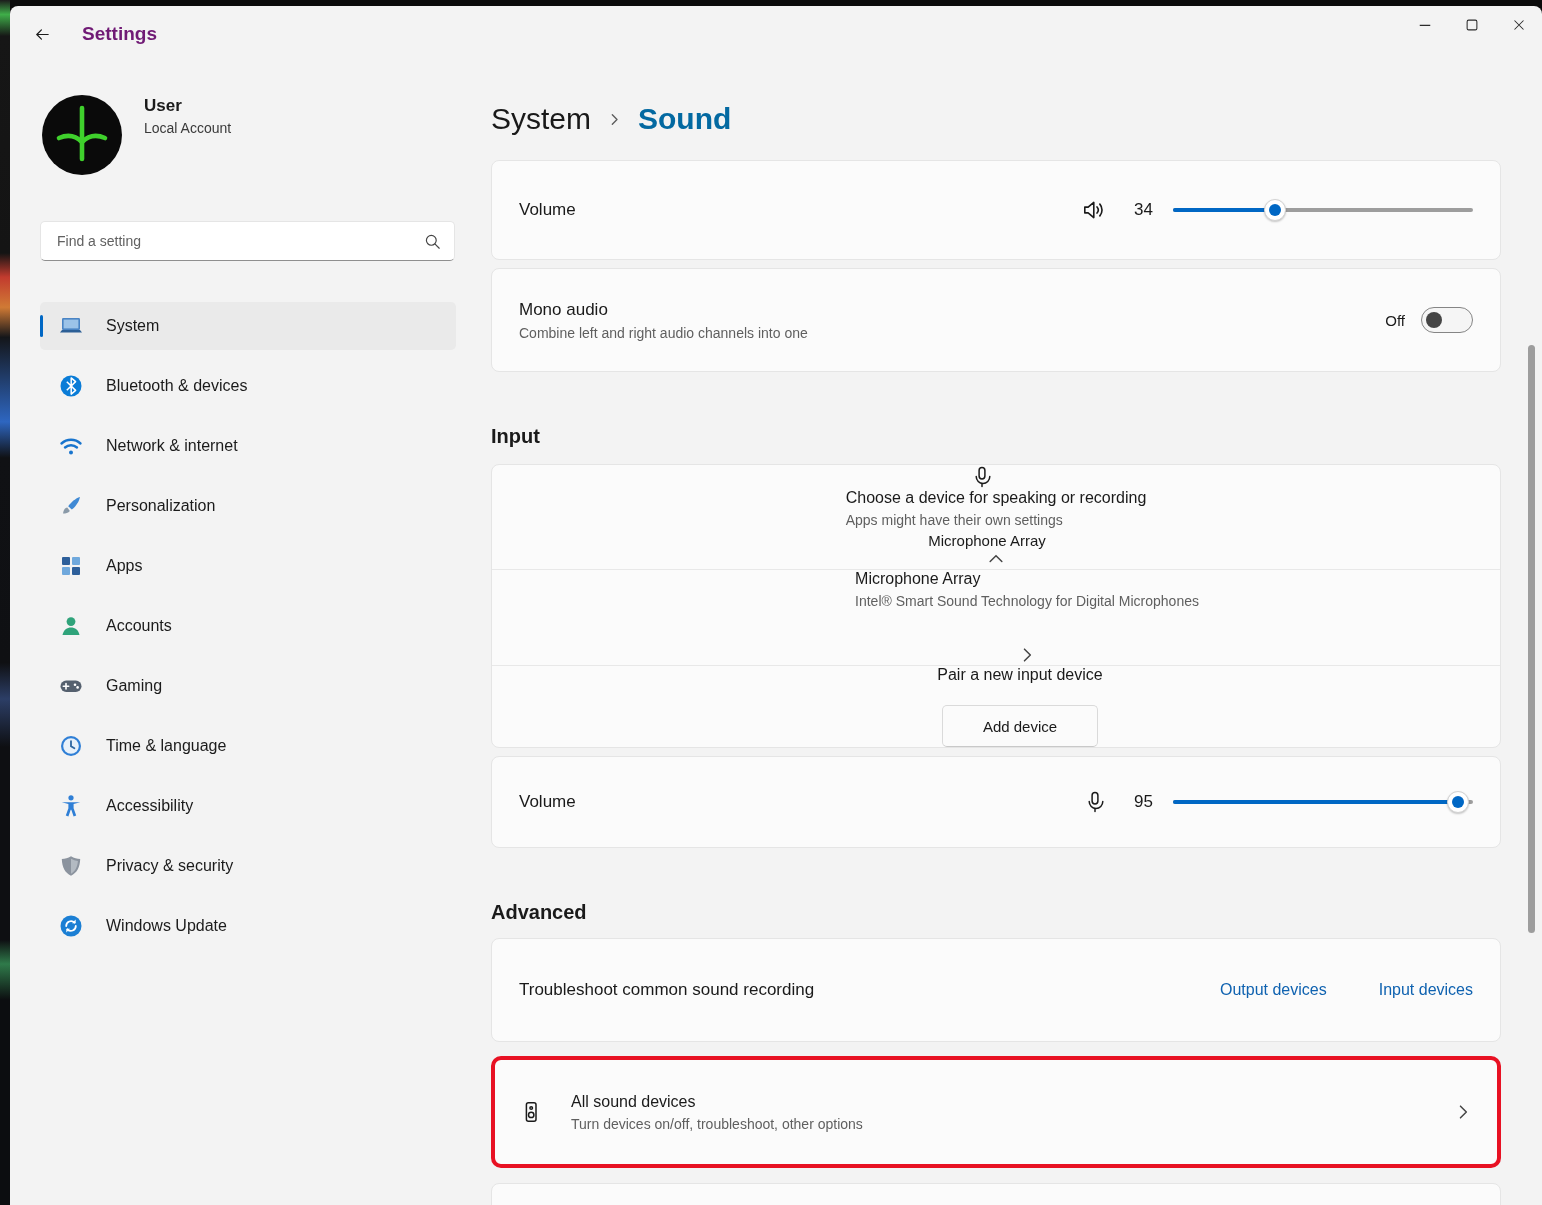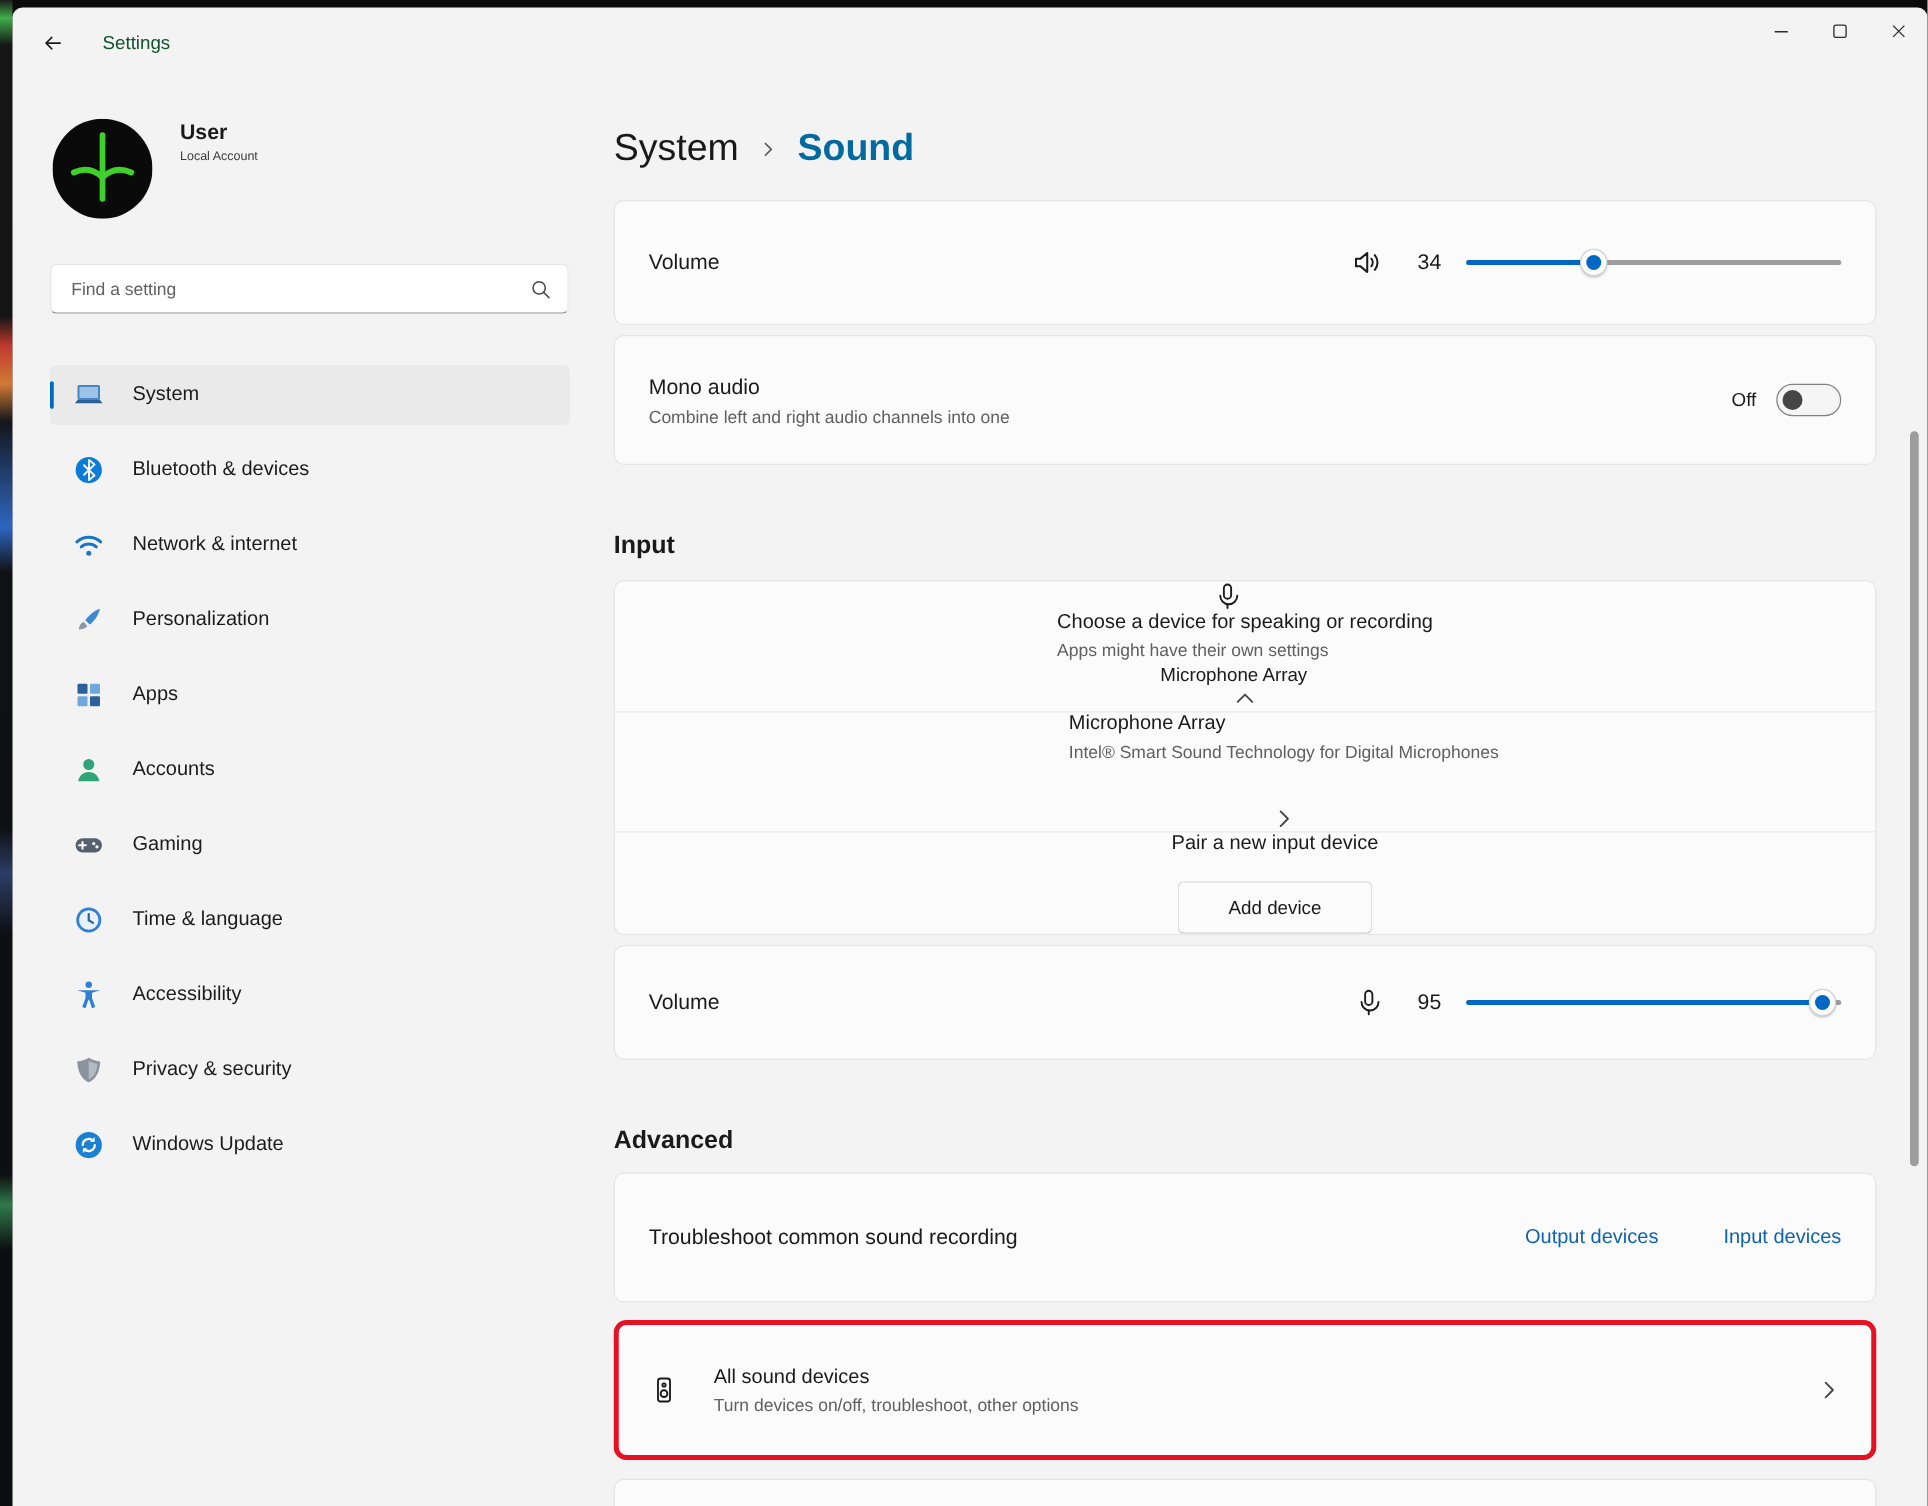--- a/index.html
+++ b/index.html
@@ -21,34 +21,34 @@
       #0e0f12 78%, #2f7a4a 80%, #0c0d10 83%, #0c0d10 100%);
   }
   .window{
     position:absolute; left:10px; top:6px; width:1532px; height:1199px;
     background:#f3f3f3; border-radius:8px 8px 0 0; overflow:hidden;
   }
   
   .titlebar{ height:56px; display:flex; align-items:center; padding-left:14px; }
   .back-btn{ width:36px; height:32px; border:none; background:transparent; border-radius:5px;
     display:flex; align-items:center; justify-content:center; cursor:pointer; }
-  .win-title{ margin-left:22px; font-size:15px; font-weight:400; color:#14532d; }
+  .win-title{ margin-left:22px; font-size:19px; font-weight:700; color:#701a75; }
   .captions{ margin-left:auto; display:flex; align-self:flex-start; }
   .caption-btn{ width:47px; height:38px; border:none; background:transparent;
     display:flex; align-items:center; justify-content:center; cursor:pointer; }
   
   .content{ display:flex; height:calc(100% - 56px); }
   .sidebar{ width:436px; flex:none; padding-left:30px; }
   .main{ flex:1; padding:0 41px 0 45px; overflow:hidden; }
   
   .account{ display:flex; align-items:flex-start; gap:22px; margin:33px 0 0 2px; cursor:pointer; }
   .avatar{ width:80px; height:80px; flex:none; }
   .user-name{ font-size:17px; font-weight:700; line-height:1.35; }
-  .user-type{ font-size:10px; color:#3a3a3a; margin-top:2px; }
-  .searchbox{ margin-top:36px; width:415px; height:40px; background:#ffffff;
+  .user-type{ font-size:14px; color:#3a3a3a; margin-top:2px; }
+  .searchbox{ margin-top:46px; width:415px; height:40px; background:#ffffff;
     border:1px solid #e5e5e5; border-bottom:1px solid #8f8f8f; border-radius:5px;
     display:flex; align-items:center; padding:0 12px 0 14px; }
   .searchbox input{ flex:1; border:none; outline:none; font-size:14px;
     font-family:"Liberation Sans",sans-serif; color:#1a1a1a; background:transparent; }
   .searchbox input::placeholder{ color:#616161; }
   .nav{ margin-top:41px; }
   .nav-item{ position:relative; width:416px; height:48px; margin-bottom:12px;
     display:flex; align-items:center; gap:22px; padding-left:18px;
     border-radius:5px; cursor:pointer; }
   .nav-item.selected{ background:#eaeaea; }

